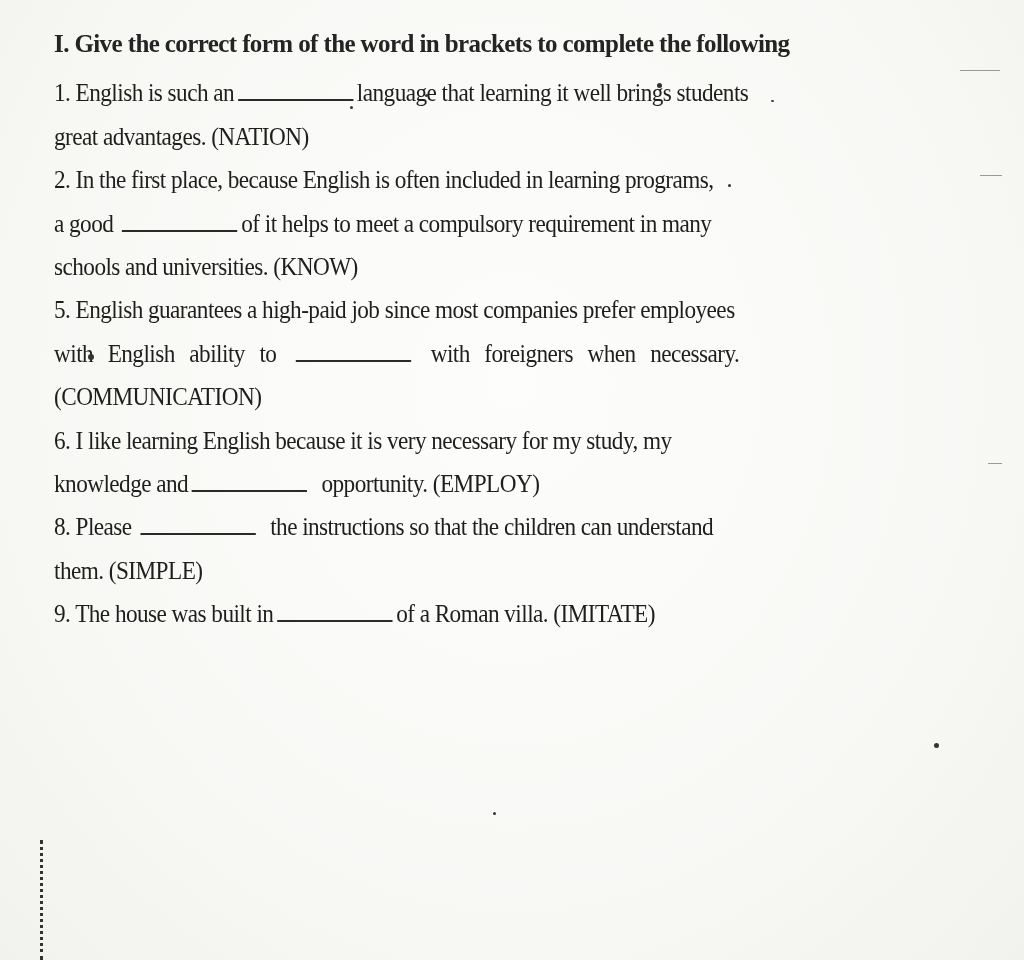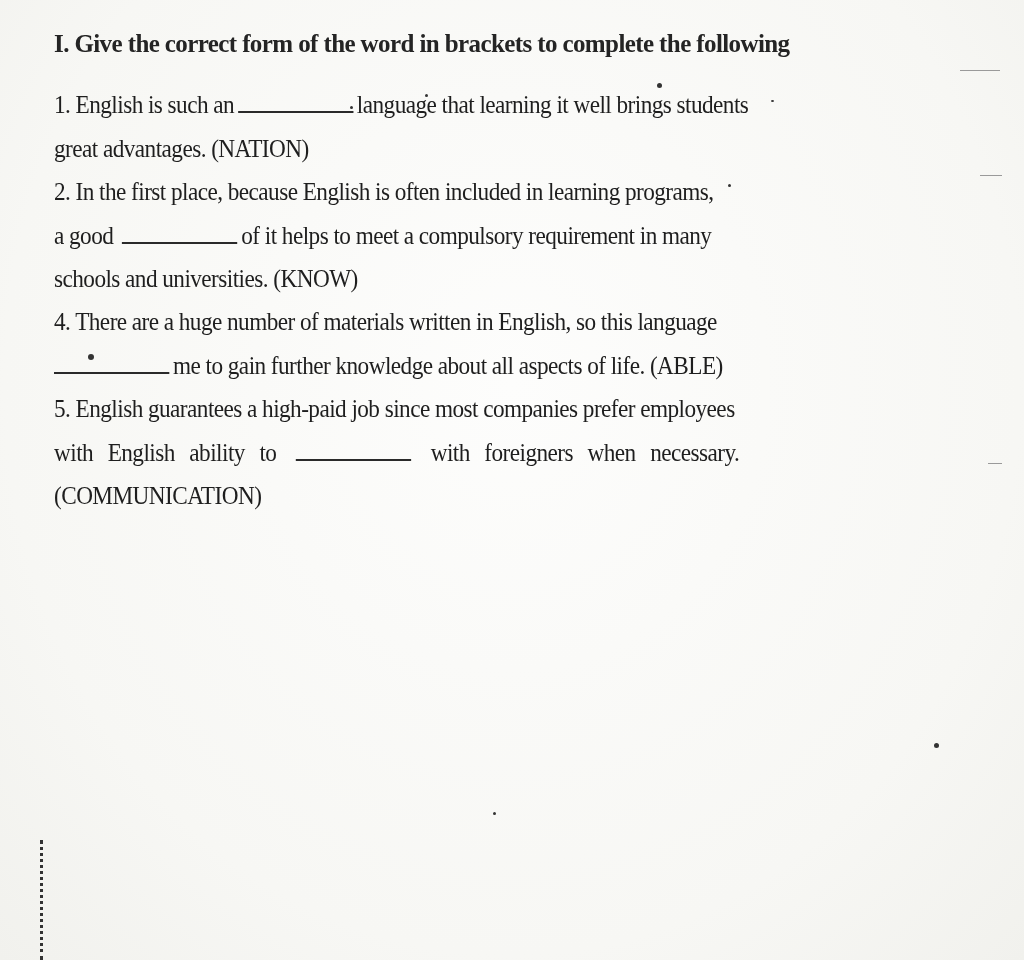--- a/index.html
+++ b/index.html
@@ -35,21 +35,21 @@
       letter-spacing: -0.2px;
       margin: 0;
       color: #242424;
       text-align: left;
     }
     .heading .line {
       display: block;
       white-space: nowrap;
     }
     .items {
-      margin-top: 18px;
+      margin-top: 6px;
     }
     .line {
       display: block;
       white-space: nowrap;
       font-size: 25px;
       line-height: 43.4px;
       letter-spacing: -0.6px;
       transform-origin: left center;
     }
     .blank {
@@ -96,34 +96,41 @@
         <span class="line" style="display: block; transform: scaleX(0.93);">great advantages. (NATION)</span>
       </div>
 
       <div>
         <span class="line" style="display: block; transform: scaleX(0.93);">2. In the first place, because English is often included in learning programs,</span>
         <span class="line" style="display: block; transform: scaleX(0.93);"><span>a good</span>&nbsp;<span class="blank b-md"></span><span>of it helps to meet a compulsory requirement in many</span></span>
         <span class="line" style="display: block; transform: scaleX(0.93);">schools and universities. (KNOW)</span>
       </div>
 
 
-      <div>
-        <span class="line" style="display: block; transform: scaleX(0.93);">4. There are a huge number of materials written in English, so this language</span>
-        <span class="line" style="display: block; transform: scaleX(0.93);"><span class="blank b-md" style="margin-left:0"></span><span>me to gain further knowledge about all aspects of life. (ABLE)</span></span>
-      </div>
 
       <div>
         <span class="line" style="display: block; transform: scaleX(0.93);">5. English guarantees a high-paid job since most companies prefer employees</span>
         <span class="line" style="display: block; transform: scaleX(0.93);"><span style="word-spacing:10px">with English ability to</span>&nbsp;&nbsp;&nbsp;<span class="blank b-md"></span>&nbsp;&nbsp;&nbsp;<span style="word-spacing:10px">with foreigners when necessary.</span></span>
         <span class="line" style="display: block; transform: scaleX(0.93);">(COMMUNICATION)</span>
       </div>
 
+      <div>
+        <span class="line" style="display: block; transform: scaleX(0.93);">6. I like learning English because it is very necessary for my study, my</span>
+        <span class="line" style="display: block; transform: scaleX(0.93);"><span>knowledge and</span><span class="blank b-md"></span>&nbsp;&nbsp;<span>opportunity. (EMPLOY)</span></span>
+      </div>
 
 
+      <div>
+        <span class="line" style="display: block; transform: scaleX(0.93);"><span>8. Please</span>&nbsp;<span class="blank b-md"></span>&nbsp;&nbsp;<span>the instructions so that the children can understand</span></span>
+        <span class="line" style="display: block; transform: scaleX(0.93);">them. (SIMPLE)</span>
+      </div>
 
+      <div>
+        <span class="line" style="display: block; transform: scaleX(0.93);"><span>9. The house was built in</span><span class="blank b-md"></span><span>of a Roman villa. (IMITATE)</span></span>
+      </div>
 
 
     </div>
   </div>
 
   <div class="speck" style="left:657px;top:83px;width:5px;height:5px;"></div>
   <div class="speck" style="left:350px;top:106px;width:3px;height:3px;"></div>
   <div class="speck" style="left:425px;top:94px;width:3px;height:3px;"></div>
   <div class="speck" style="left:771px;top:100px;width:3px;height:2px;"></div>
   <div class="speck" style="left:728px;top:184px;width:3px;height:3px;"></div>

